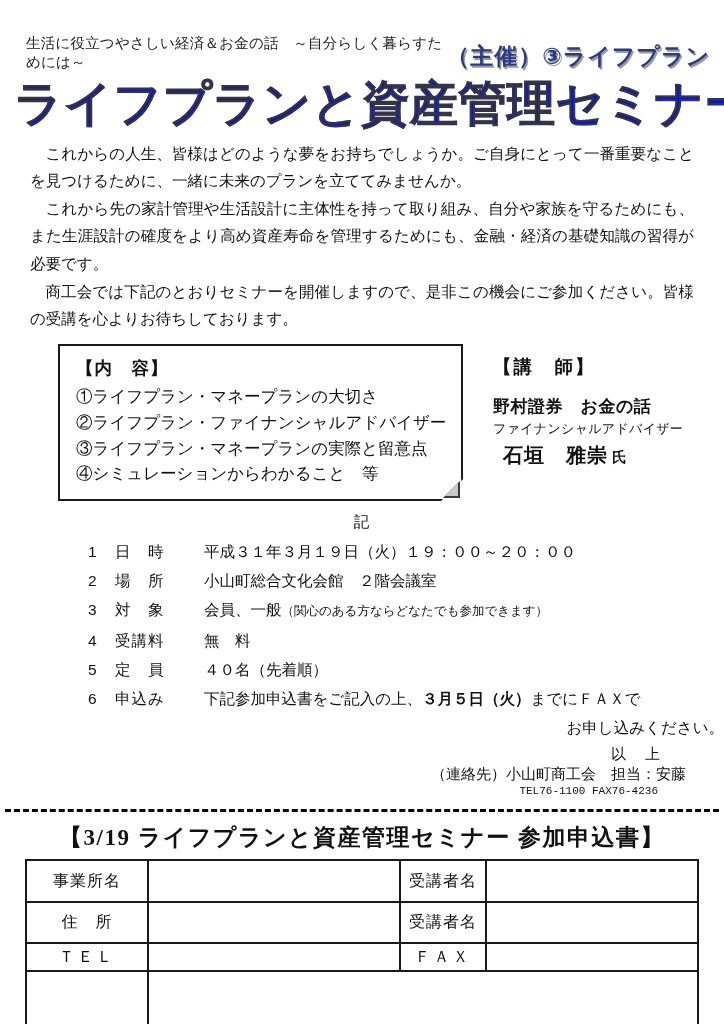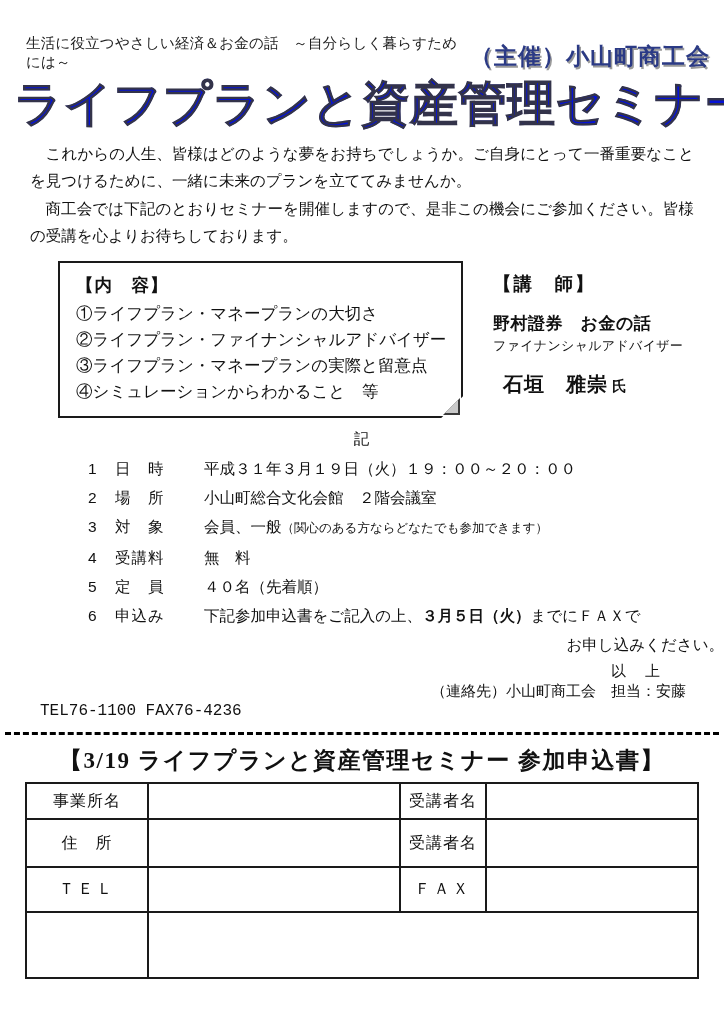--- a/index.html
+++ b/index.html
@@ -31,59 +31,60 @@
   .fold-cover { position:absolute; right:-2px; bottom:-2px; width:22px; height:22px;
     background:#fff; clip-path:polygon(100% 0, 100% 100%, 0 100%); }
   .fold-dark { position:absolute; right:1px; bottom:1px; width:0; height:0;
     border-top:17px solid transparent; border-right:17px solid #3a3a3a; }
   .fold-flap { position:absolute; right:3px; bottom:3px; width:0; height:0;
     border-top:13px solid transparent; border-right:13px solid #c9c9c9; }
   .lecturer { margin-left:30px; padding-top:10px; }
   .l-heading { font-size:18.5px; font-weight:bold; letter-spacing:2px; }
   .l-company { font-size:17px; font-weight:bold; margin-top:16px; letter-spacing:0.5px; }
   .l-role { font-size:13px; margin-top:2px; letter-spacing:0.3px; }
-  .l-name { font-size:20px; font-weight:bold; margin-top:16px; margin-left:10px; letter-spacing:1px;font-family:Liberation Serif, serif; }
+  .l-name { font-size:20px; font-weight:bold; margin-top:4px; margin-left:10px; letter-spacing:1px;font-family:Liberation Serif, serif; }
   .l-hono { font-size:14.5px; font-weight:bold; margin-left:4px; }
   
   .ki { text-align:center; font-size:15.5px; margin-top:11px; letter-spacing:1px; }
   .details { margin:4px 0 0 88px; font-size:15.5px; }
   .detail-row { display:flex; line-height:29px; }
   .d-no { width:27px; }
   .d-label { width:89px; letter-spacing:1px; }
   .d-value { flex:1; }
   .d-note { font-size:12.5px; }
   .d-line2 { display:block;text-align:right; }
   .bold { font-weight:bold; }
   .closing { text-align:right; margin-right:62px; font-size:15px; margin-top:3px; letter-spacing:2px; }
   .contact-line { text-align:right; margin-right:38px; font-size:15px; margin-top:1px; }
-  .contact-tel { margin-right:66px; font-size:16px; margin-top:1px;
+  .contact-tel { text-align:right; margin-right:66px; font-size:11px; margin-top:1px;
     font-family:"Liberation Mono","DejaVu Sans Mono",monospace; letter-spacing:0;margin-left:40px; }
   
   .dashed-separator { border-top:3px dashed #000; margin:12px 5px 0; height:0; }
   .form-title { text-align:center; margin-top:10px; font-size:23px; font-weight:bold;
     font-family:"Liberation Serif","DejaVu Serif",serif; letter-spacing:1.5px; }
   table.app-form { width:672px; margin:6px auto 0; border-collapse:collapse; table-layout:fixed; }
   table.app-form td { border:2px solid #1a1a1a; font-size:16px; }
   .lbl { text-align:center; letter-spacing:1px; }
-  .r1 { height:36px; } .r2 { height:48px;padding-left:33px; } .r3 { height:45px; } .r4 { height:66px; }
+  .r1 { height:42px; } .r2 { height:41px;padding-left:33px; } .r3 { height:28px; } .r4 { height:66px; }
   .tel-lbl { letter-spacing:3px; }
   .q-cell { text-align:left; vertical-align:top; padding:7px 2px 4px 8px; }
 </style>
 </head>
 <body>
 
 <div class="header-row">
   <div class="tagline">生活に役立つやさしい経済＆お金の話　～自分らしく暮らすためには～</div>
-  <div class="organizer">（主催）小山町商工会</div>
+  <div class="organizer">（主催）③ライフプラン</div>
 </div>
 
 <div class="seminar-title">ライフプランと資産管理セミナー</div>
 
 <div class="intro">
   <p>これからの人生、皆様はどのような夢をお持ちでしょうか。ご自身にとって一番重要なことを見つけるために、一緒に未来のプランを立ててみませんか。</p>
+  <p>これから先の家計管理や生活設計に主体性を持って取り組み、自分や家族を守るためにも、また生涯設計の確度をより高め資産寿命を管理するためにも、金融・経済の基礎知識の習得が必要です。</p>
   <p>商工会では下記のとおりセミナーを開催しますので、是非この機会にご参加ください。皆様の受講を心よりお待ちしております。</p>
 </div>
 
 <div class="boxes">
   <div class="contents-box">
     <div class="cb-heading">【内　容】</div>
     <div>①ライフプラン・マネープランの大切さ</div>
     <div>②ライフプラン・ファイナンシャルアドバイザー</div>
     <div>③ライフプラン・マネープランの実際と留意点</div>
     <div>④シミュレーションからわかること　等</div>

